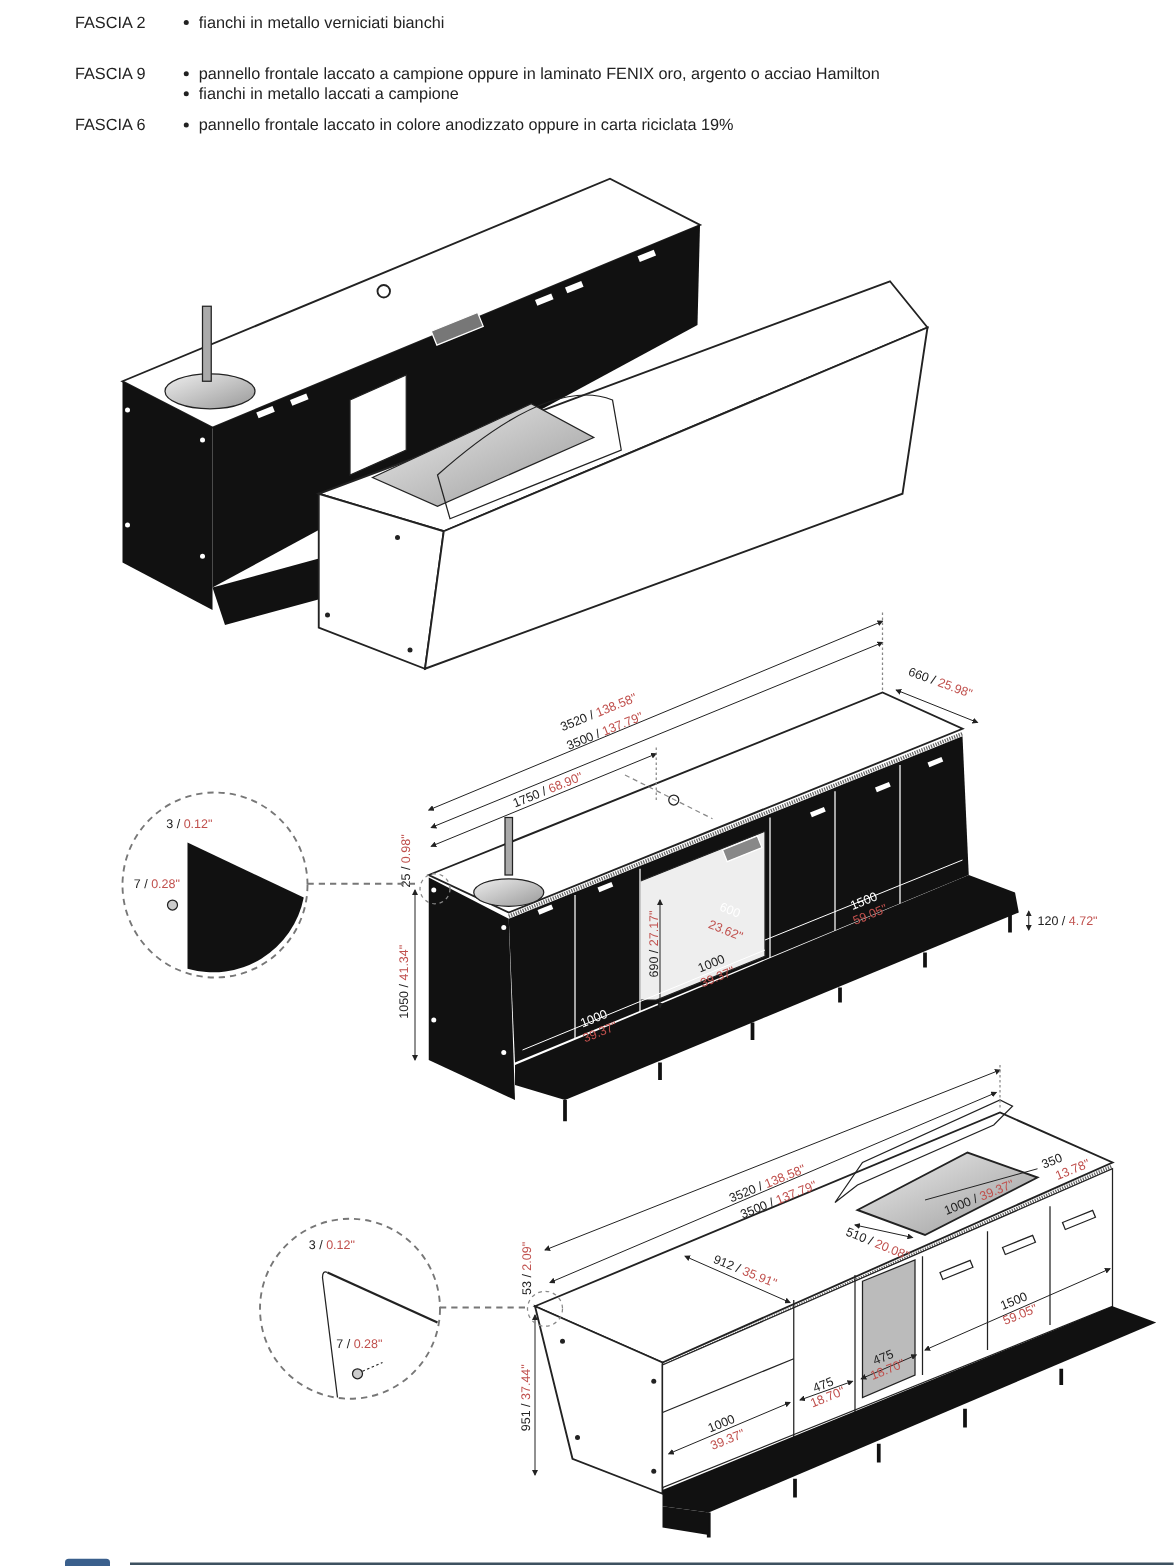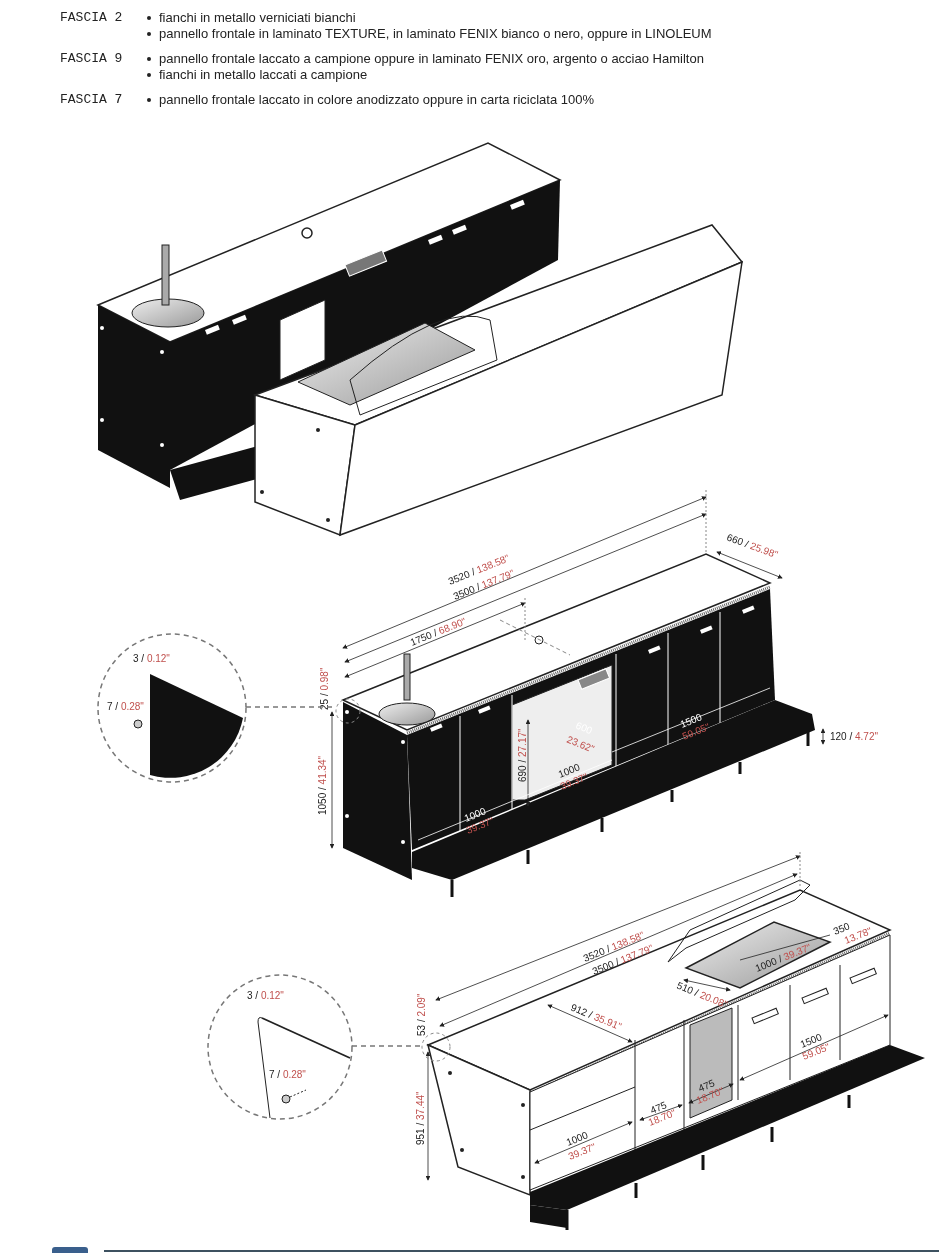--- a/index.html
+++ b/index.html
@@ -1,49 +1,48 @@
 <!DOCTYPE html>
 <html><head>
 <meta charset="utf-8">
 <style>
   html,body{margin:0;padding:0;background:#fff;}
   body{width:939px;height:1253px;position:relative;overflow:hidden;font-family:"Liberation Sans",sans-serif;color:#222;}
   .spec{position:absolute;left:60px;font-size:13px;line-height:16px;}
-  .spec .lbl{position:absolute;left:0;top:0;width:80px;font-family:Liberation Mono, monospace;}
+  .spec .lbl{position:absolute;left:0;top:0;width:80px;}
   .spec ul{margin:0;padding:0;list-style:none;position:absolute;left:85px;top:0;width:700px;}
   .spec li{position:relative;padding-left:14px;white-space:nowrap;}
   .spec li::before{content:"";position:absolute;left:2px;top:6px;width:4px;height:4px;border-radius:50%;background:#222;}
   svg{position:absolute;left:0;top:0;}
   .dim{font-size:10px;font-family:"Liberation Sans",sans-serif;}
   .blk{fill:#222;}
   .red{fill:#c0504d;}
   .footer-tab{position:absolute;left:52px;top:1247px;width:36px;height:6px;background:#3a5f8c;border-radius:3px 3px 0 0;}
   .footer-line{position:absolute;left:104px;top:1250px;width:835px;height:2px;background:#3d5160;}
 </style>
 </head>
 <body>
 
 <div class="spec" style="top:10px;">
   <span class="lbl">FASCIA 2</span>
   <ul>
       <li>fianchi in metallo verniciati bianchi</li>
-      <li>pannello frontale in laminato TEXTURE, in laminato FENIX bianco o nero, oppure in LINOLEUM</li>
     </ul>
 </div>
 <div class="spec" style="top:51px;">
   <span class="lbl">FASCIA 9</span>
   <ul>
       <li>pannello frontale laccato a campione oppure in laminato FENIX oro, argento o acciao Hamilton</li>
       <li>fianchi in metallo laccati a campione</li>
     </ul>
 </div>
 <div class="spec" style="top:92px;">
-  <span class="lbl">FASCIA 7</span>
+  <span class="lbl">FASCIA 6</span>
   <ul>
-      <li>pannello frontale laccato in colore anodizzato oppure in carta riciclata 100%</li>
+      <li>pannello frontale laccato in colore anodizzato oppure in carta riciclata 19%</li>
     </ul>
 </div>
 
 <svg width="939" height="1253" viewBox="0 0 939 1253">
   <defs>
     <marker id="ar" markerWidth="6" markerHeight="6" refX="5" refY="3" orient="auto">
         <path d="M0,0 L6,3 L0,6 z" fill="#222"></path>
       </marker>
     <marker id="al" markerWidth="6" markerHeight="6" refX="1" refY="3" orient="auto">
         <path d="M6,0 L0,3 L6,6 z" fill="#222"></path>

